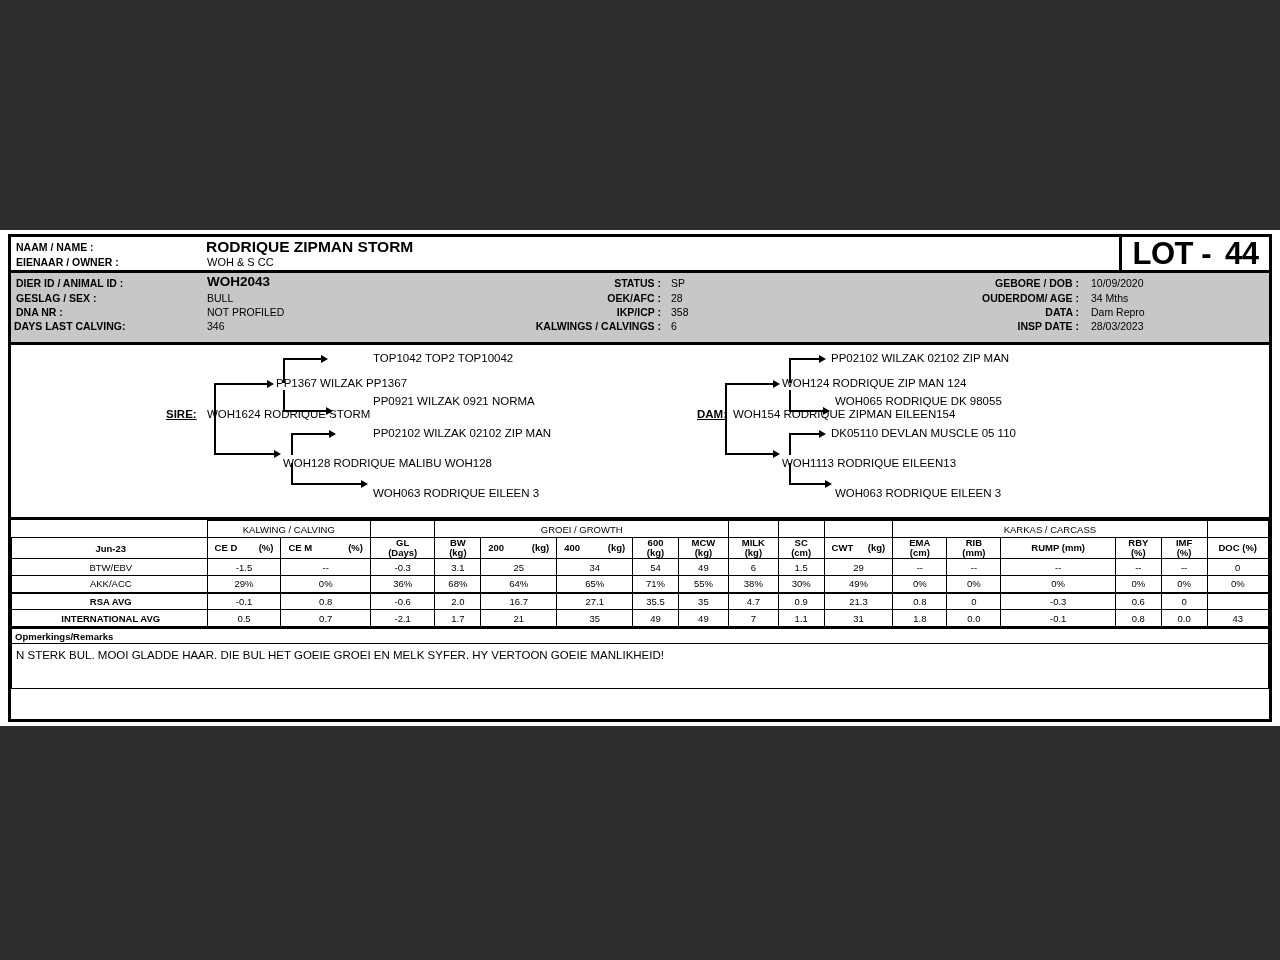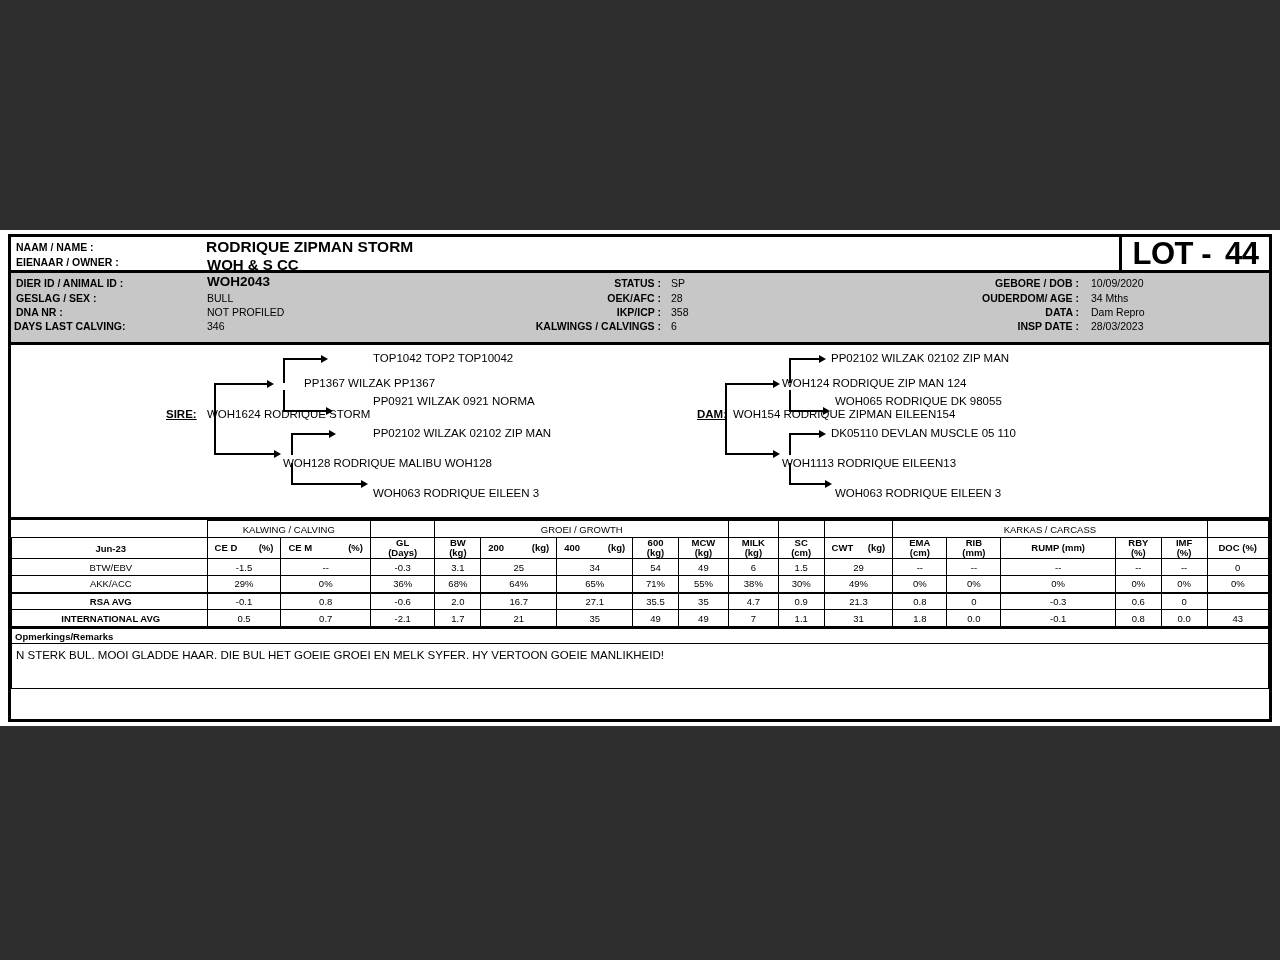--- a/index.html
+++ b/index.html
@@ -53,21 +53,21 @@
     font-size:31px;font-weight:bold;letter-spacing:-0.5px;
     color:#000;white-space:nowrap;
     font-family:"Liberation Sans", sans-serif;
   }
   .lotbox .lot-num{margin-left:14px;}
 
   .lbl{font-size:10.5px;font-weight:bold;color:#000;}
   .val{font-size:10.5px;color:#000;}
   .val-b{font-size:13.5px;font-weight:bold;color:#000;}
   .name-big{font-size:15.5px;font-weight:bold;color:#000;letter-spacing:0px;}
-  .owner{font-size:15px;font-weight:bold;color:#000;}
+  .owner{font-size:11px;font-weight:normal;color:#000;}
 
   .abs{position:absolute;}
 
   
   .ped{
     position:relative;
     height:175px;
     border-bottom:3px solid #000;
     box-sizing:border-box;
     background:#fff;
@@ -203,21 +203,21 @@
     </div>
 
     <div class="ped">
 
       <div class="ped-lbl" style="left:155px;top:63px;">SIRE:</div>
       <div class="ped-txt" style="left:196px;top:63px;">WOH1624 RODRIQUE STORM</div>
 
       <div class="ln-v" style="left:203px;top:38px;height:30px;"></div>
       <div class="ln-h" style="left:203px;top:38px;width:55px;"></div>
       <div class="arw" style="left:256px;top:35px;"></div>
-      <div class="ped-txt" style="left:265px;top:32px;margin-left:28px;">PP1367 WILZAK PP1367</div>
+      <div class="ped-txt" style="left:265px;top:32px;">PP1367 WILZAK PP1367</div>
 
       <div class="ln-v" style="left:272px;top:13px;height:25px;"></div>
       <div class="ln-h" style="left:272px;top:13px;width:40px;"></div>
       <div class="arw" style="left:310px;top:10px;"></div>
       <div class="ped-txt" style="left:362px;top:7px;">TOP1042 TOP2 TOP10042</div>
 
       <div class="ln-v" style="left:272px;top:45px;height:22px;"></div>
       <div class="ln-h" style="left:272px;top:65px;width:45px;"></div>
       <div class="arw" style="left:315px;top:62px;"></div>
       <div class="ped-txt" style="left:362px;top:50px;">PP0921 WILZAK 0921 NORMA</div>

